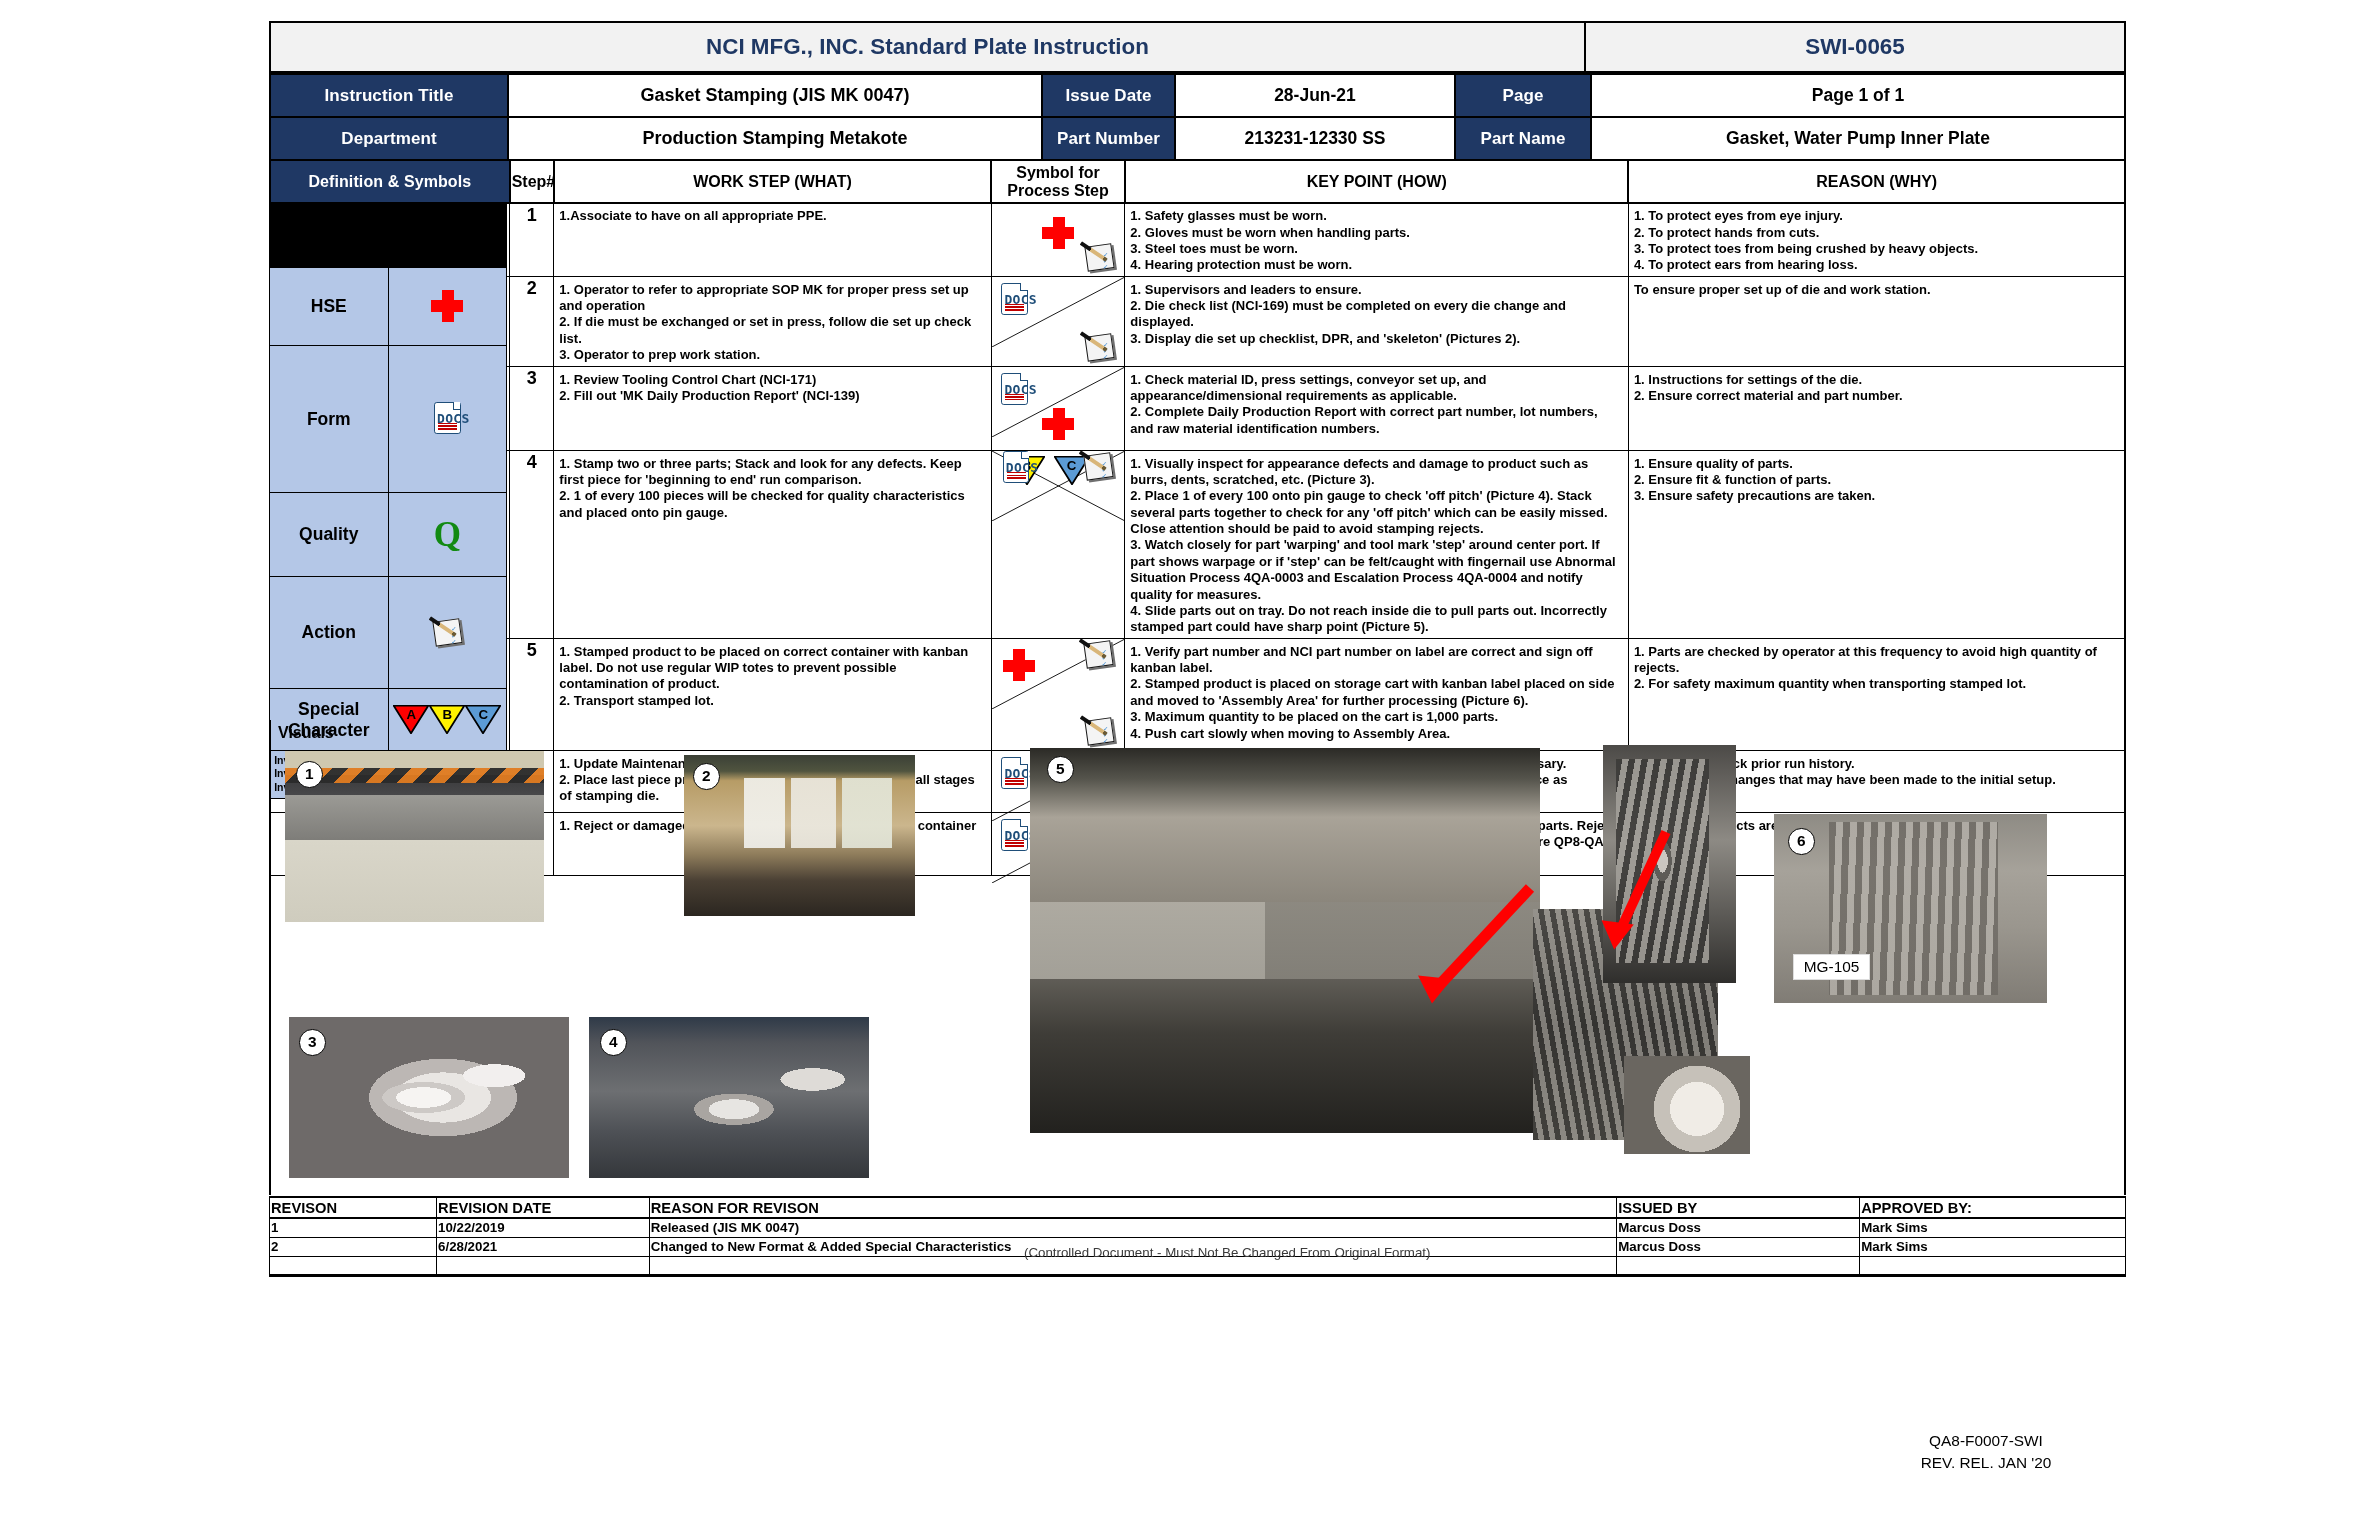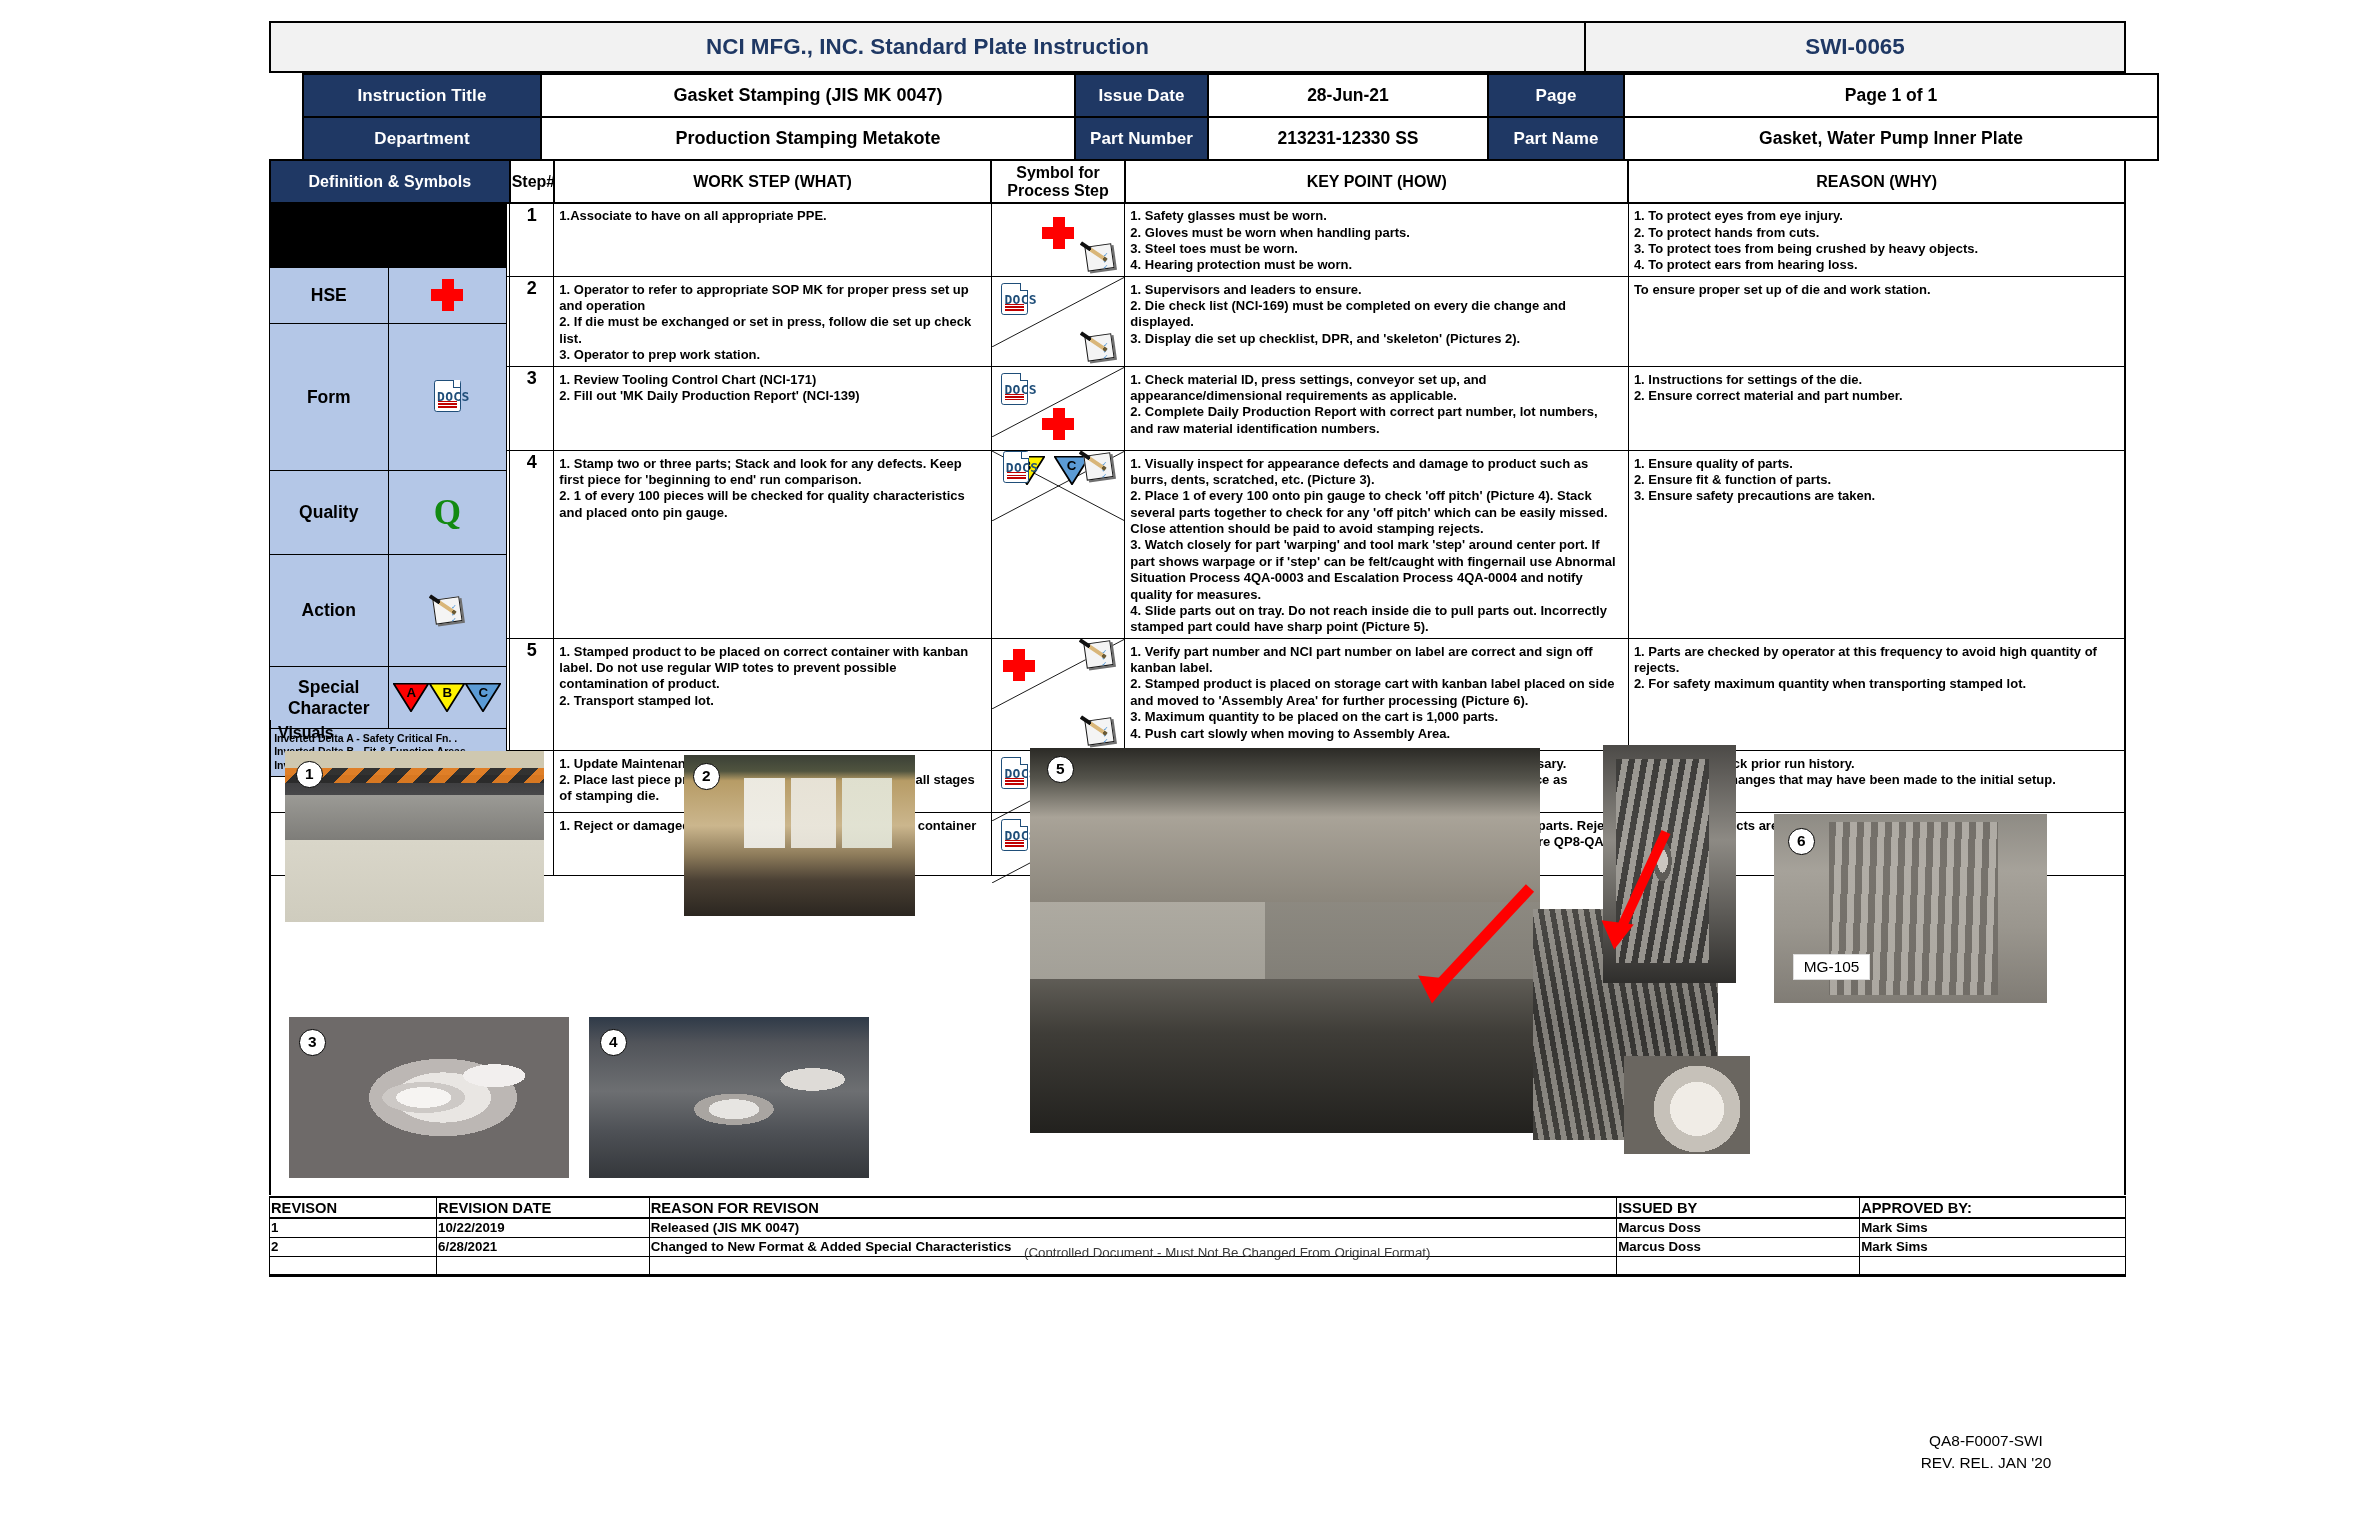--- a/index.html
+++ b/index.html
@@ -48,21 +48,21 @@
   }
   #banner-code {
     flex:1 1 auto;
     background:#F2F2F2;
     display:flex; align-items:center; justify-content:center;
     color:#1F3864; font-weight:bold; font-size:22.4px;
   }
 
   
   #infoblock { position:absolute; left:0; top:52px; width:1857px; }
-  #infoblock table { width:100%;margin-left:33px; }
+  #infoblock table { width:100%; }
   #infoblock td { border:2.1px solid #000; height:43px; }
   .info-label { width:238px; }
   .info-val   { text-align:center; vertical-align:middle; font-weight:bold; font-size:18px; }
   .info-lbl2  { width:133px; }
   .info-val2  { width:280px; text-align:center; vertical-align:middle; font-weight:bold; font-size:17.5px; }
   .info-lbl3  { width:136px; }
   .info-val3  { text-align:center; vertical-align:middle; font-weight:bold; font-size:17.5px; }
 
   
   #mainwrap { position:absolute; left:0; top:138px; width:1857px; }
@@ -437,21 +437,21 @@
         </tbody>
     </table>
   </div>
 
   <div id="defcol">
     <table>
       <tbody id="legend-body">
           <tr>
             <td class="d-black" colspan="2"></td>
           </tr>
-          <tr class="d-row" style="height:56px">
+          <tr class="d-row" style="height:78px">
             <td class="d-row d-name">HSE</td>
             <td class="d-row d-sym"><span class="redcross"></span></td>
           </tr>
           <tr class="d-row" style="height:147px">
             <td class="d-row d-name">Form</td>
             <td class="d-row d-sym"><span class="docsicon"><span class="fold"></span><span class="dlabel">DOCS</span><span class="dl1"></span><span class="dl2"></span><span class="dl3"></span></span></td>
           </tr>
           <tr class="d-row" style="height:84px">
             <td class="d-row d-name">Quality</td>
             <td class="d-row d-sym"><span class="qmark">Q</span></td>

